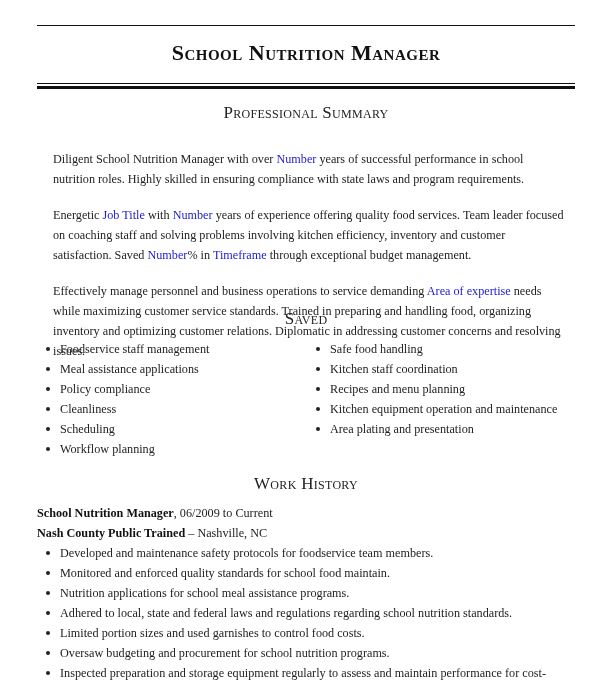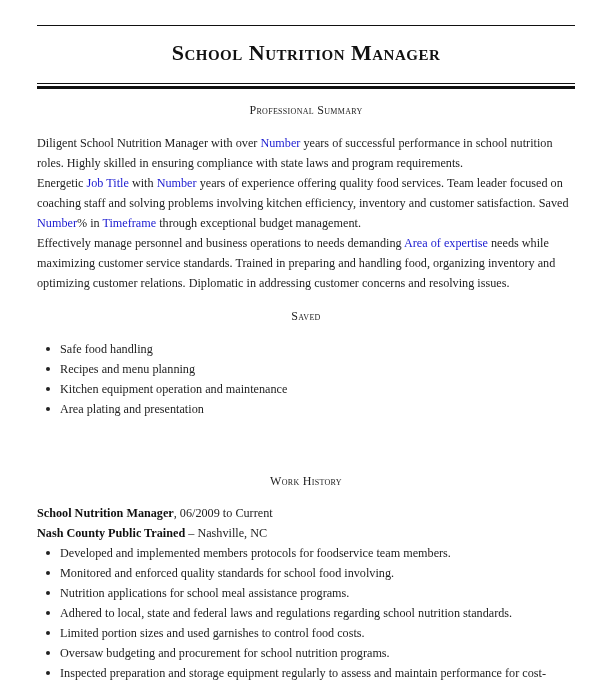--- a/index.html
+++ b/index.html
@@ -5,23 +5,23 @@
   html, body { margin: 0; padding: 0; background: #ffffff; }
   body { width: 616px; height: 700px; overflow: hidden; position: relative;
          font-family: "Liberation Serif", "DejaVu Serif", serif; color: #222; }
   .page { position: absolute; left: 37px; top: 0; width: 538px; }
   .rule-top { position: absolute; top: 25px; left: 0; width: 538px; height: 1px; background: #111; }
   .name { position: absolute; top: 40px; left: 0; width: 538px; text-align: center;
           font-size: 22px; font-weight: bold; font-variant: small-caps; letter-spacing: 0.5px; color: #111; }
   .rule-thin { position: absolute; top: 83px; left: 0; width: 538px; height: 1px; background: #111; }
   .rule-thick { position: absolute; top: 86px; left: 0; width: 538px; height: 3px; background: #111; }
   .sec-title { position: absolute; left: 0; width: 538px; text-align: center;
-               font-size: 12px; font-variant: small-caps; color: #222; letter-spacing: 0.3px; }
+               font-size: 17px; font-variant: small-caps; color: #222; letter-spacing: 0.3px; }
   .para { position: absolute; left: 0; width: 545px; font-size: 12.2px; line-height: 20px; color: #222; }
-  .para p { margin: 0; }
+  .para p { margin: 16px; }
   .ph { color: #1a1ad0; }
   .skills { position: absolute; top: 339px; left: 0; width: 545px; display: flex; }
   .skills ul { margin: 0; padding: 0; list-style: none; }
   .skills ul.col1 { width: 270px; }
   .skills li, .bullets li { position: relative; padding-left: 23px; font-size: 12.2px; line-height: 20px; }
   .skills li::before, .bullets li::before { content: ""; position: absolute; left: 9px; top: 8px;
         width: 4px; height: 4px; border-radius: 50%; background: #222; }
   .job { position: absolute; top: 503px; left: 0; width: 545px; font-size: 12.2px; line-height: 20px; }
   .job b { color: #111; }
   .bullets { margin: 0; padding: 0; list-style: none; }
@@ -32,40 +32,49 @@
 <div class="page">
   <div class="rule-top"></div>
   <div class="name">School Nutrition Manager</div>
   <div class="rule-thin"></div>
   <div class="rule-thick"></div>
 
   <div class="sec-title" style="top:103px;">Professional Summary</div>
   <div class="para" style="top:133px;">
     <p><span>Diligent School Nutrition Manager with over </span><span class="ph">Number</span><span> years of successful performance in school nutrition roles. Highly skilled in ensuring compliance with state laws and program requirements.</span></p>
     <p><span>Energetic </span><span class="ph">Job Title</span><span> with </span><span class="ph">Number</span><span> years of experience offering quality food services. Team leader focused on coaching staff and solving problems involving kitchen efficiency, inventory and customer satisfaction. Saved </span><span class="ph">Number</span><span>% in </span><span class="ph">Timeframe</span><span> through exceptional budget management.</span></p>
-    <p><span>Effectively manage personnel and business operations to needs demanding </span><span class="ph">Area of expertise</span><span> needs while maximizing customer service standards. Trained in preparing and handling food, organizing inventory and optimizing customer relations. Diplomatic in addressing customer concerns and resolving issues.</span></p>
+    <p><span>Effectively manage personnel and business operations to service demanding </span><span class="ph">Area of expertise</span><span> needs while maximizing customer service standards. Trained in preparing and handling food, organizing inventory and optimizing customer relations. Diplomatic in addressing customer concerns and resolving issues.</span></p>
   </div>
 
   <div class="sec-title" style="top:309px;">Saved</div>
   <div class="skills">
+    <ul class="col1">
+      <li>Foodservice staff management</li>
+      <li>Meal assistance applications</li>
+      <li>Policy compliance</li>
+      <li>Cleanliness</li>
+      <li>Scheduling</li>
+      <li>Workflow planning</li>
+    </ul>
     <ul class="col2">
       <li>Safe food handling</li>
+      <li>Kitchen staff coordination</li>
       <li>Recipes and menu planning</li>
       <li>Kitchen equipment operation and maintenance</li>
       <li>Area plating and presentation</li>
     </ul>
   </div>
 
   <div class="sec-title" style="top:474px;">Work History</div>
   <div class="job">
     <div><b>School Nutrition Manager</b><span>, 06/2009 to Current</span></div>
     <div><b>Nash County Public Trained</b><span> – Nashville, NC</span></div>
     <ul class="bullets">
-      <li>Developed and implemented members protocols for foodservice team members.</li>
-      <li>Monitored and enforced quality standards for school food involving.</li>
+      <li>Developed and maintenance safety protocols for foodservice team members.</li>
+      <li>Monitored and enforced quality standards for school food maintain.</li>
       <li>Nutrition applications for school meal assistance programs.</li>
       <li>Adhered to local, state and federal laws and regulations regarding school nutrition standards.</li>
       <li>Limited portion sizes and used garnishes to control food costs.</li>
       <li>Oversaw budgeting and procurement for school nutrition programs.</li>
       <li>Inspected preparation and storage equipment regularly to assess and maintain performance for cost-</li>
     </ul>
   </div>
 </div>
 
 </body></html>

